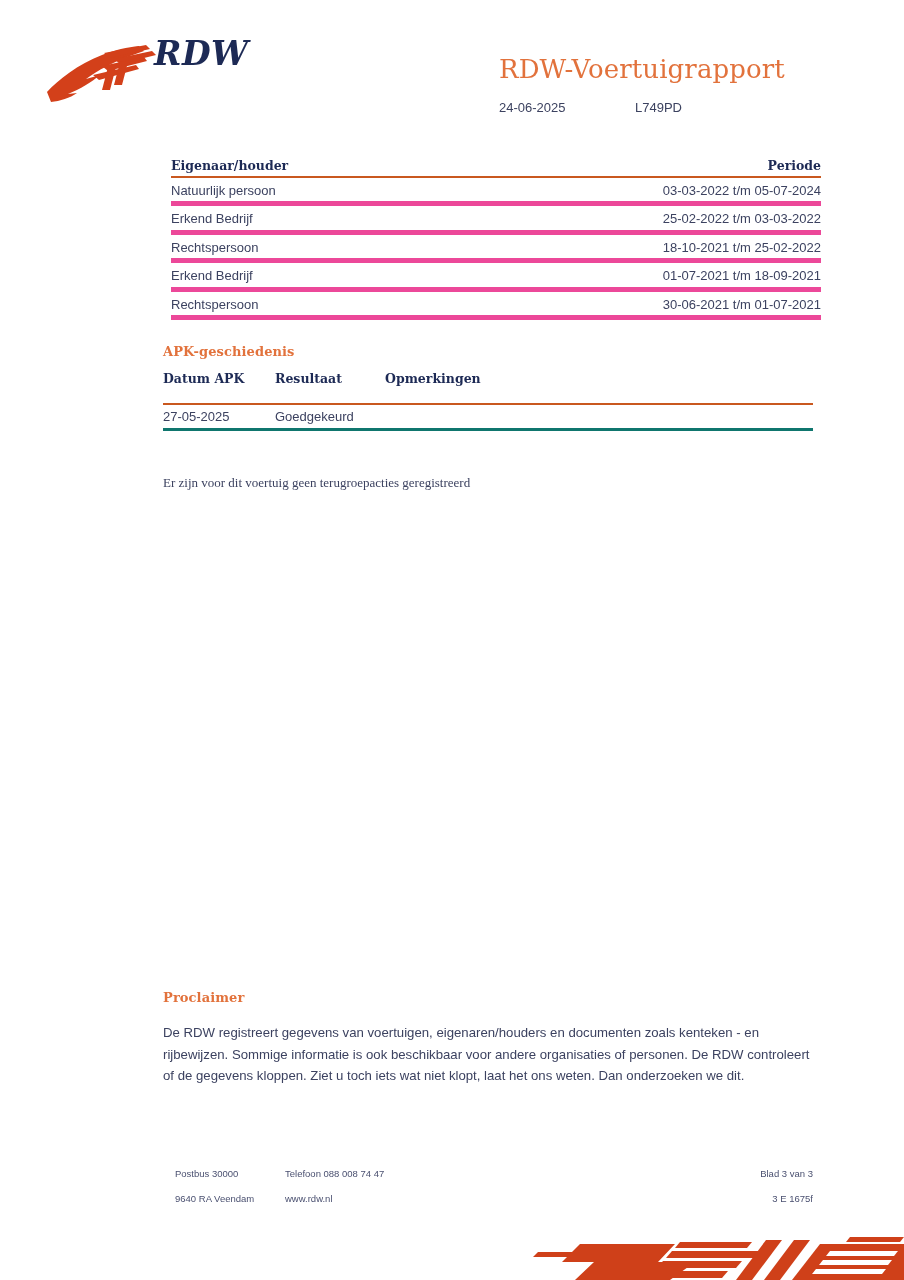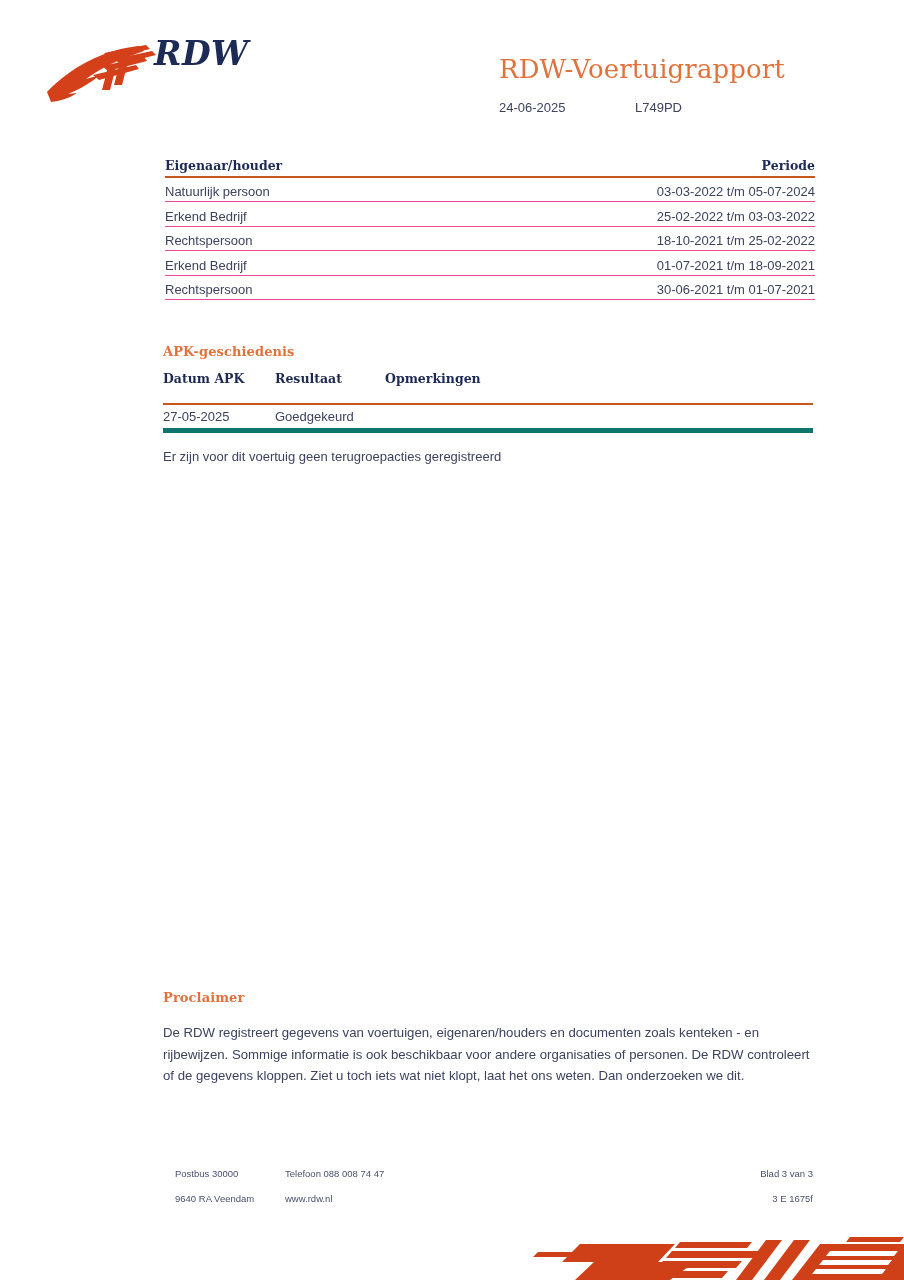--- a/index.html
+++ b/index.html
@@ -108,21 +108,21 @@
     position: absolute;
     left: 163px;
     top: 0;
     width: 650px;
   }
 
   
   .owner-section {
     position: absolute;
     top: 158px;
-    left: 2px;
+    left: 8px;
     width: 650px;
   }
   .table-head {
     display: flex;
     justify-content: space-between;
     align-items: flex-end;
     padding-bottom: 3px;
   }
   .th {
     font-family: "DejaVu Serif", "Liberation Serif", serif;
@@ -132,22 +132,22 @@
     white-space: nowrap;
   }
   .rule-orange {
     height: 1.6px;
     background: #c9581f;
     width: 100%;
   }
   .row {
     display: flex;
     justify-content: space-between;
-    align-items: flex-end;
-    border-bottom: 1px solid #ec4899;
+    align-items: center;
+    border-bottom: 5px solid #ec4899;
     height: 21.5px;
     padding-top: 2px;
   }
   .row:first-of-type {
     margin-top: 17px;
   }
   .cell {
     font-family: "Liberation Sans", sans-serif;
     font-size: 13px;
     color: #3c4260;
@@ -179,37 +179,37 @@
     display: flex;
     padding-top: 12px;
     padding-bottom: 17px;
   }
   .col-date   { width: 112px; }
   .col-result { width: 110px; }
   .col-remark { width: 180px; }
 
   .apk-row {
     display: flex;
-    border-bottom: 5px solid #0f766e;
+    border-bottom: 3px solid #0f766e;
     height: 21px;
     padding-top: 2px;
   }
 
   
   .recall-section {
     position: absolute;
     top: 445px;
     left: 0;
     width: 650px;
   }
   .recall-text {
-    font-family: Liberation Sans, sans-serif;
+    font-family: Liberation Serif, serif;
     font-size: 13px;
     color: #3c4260;
-    margin-top: 2px;
+    margin-top: 28px;
     line-height: 19px;
   }
 
   
   .disclaimer-section {
     position: absolute;
     top: 990px;
     left: 0;
     width: 648px;
   }

